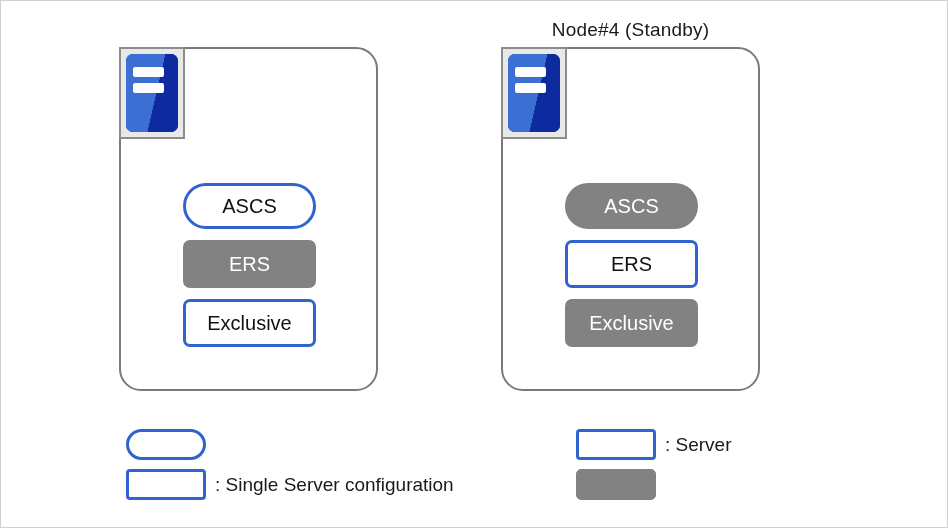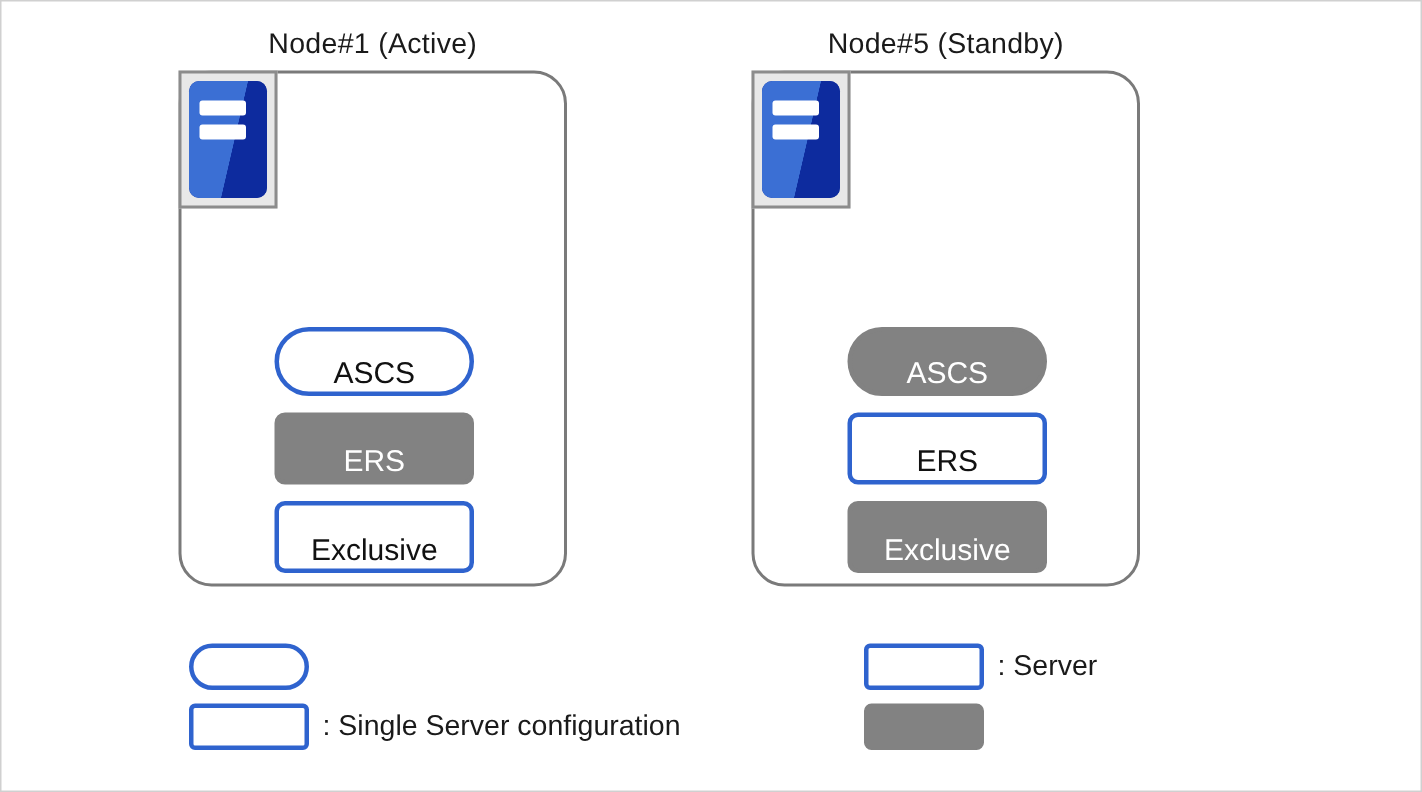--- a/index.html
+++ b/index.html
@@ -74,25 +74,24 @@
     z-index: 2;
   }
   .server-icon .bar.b1 { top: 17%; }
   .server-icon .bar.b2 { top: 37%; }
 
   
   .chip {
     position: absolute;
     box-sizing: border-box;
     display: flex;
-    align-items: flex-end;
+    align-items: center;
     justify-content: center;
     font-size: 20px;
     white-space: nowrap;
-    margin-top: 35px;
   }
   .chip.pill { border-radius: 999px; }
   .chip.rect { border-radius: 7px; }
   .chip.active {
     background: #ffffff;
     border: 3px solid #2f63ce;
     color: #111111;
   }
   .chip.inactive {
     background: #828282;
@@ -124,21 +123,20 @@
     color: #1a1a1a;
     white-space: nowrap;
     line-height: 31px;
   }
 </style>
 </head>
 <body>
 
 <div id="canvas">
 
-  <div class="node-title" style="left:118px; top:18px; width:259px;">Node#1 (Active)</div>
 
   <div class="node-box" style="left:118px; top:46px; width:259px; height:344px;">
 
     <div class="server-icon" style="left:-2px; top:-2px;">
       <div class="icon-body">
         <span class="bar b1"></span>
         <span class="bar b2"></span>
       </div>
     </div>
 
@@ -148,21 +146,21 @@
 
     <div class="chip rect inactive" style="left:62px; top:191px; width:133px; height:48px;">
       <span>ERS</span>
     </div>
 
     <div class="chip rect active" style="left:62px; top:250px; width:133px; height:48px;">
       <span>Exclusive</span>
     </div>
   </div>
 
-  <div class="node-title" style="left:500px; top:18px; width:259px;">Node#5 (Standby)</div>
+  <div class="node-title" style="left:500px; top:18px; width:259px;">Node#4 (Standby)</div>
 
   <div class="node-box" style="left:500px; top:46px; width:259px; height:344px;">
 
     <div class="server-icon" style="left:-2px; top:-2px;">
       <div class="icon-body">
         <span class="bar b1"></span>
         <span class="bar b2"></span>
       </div>
     </div>
 

